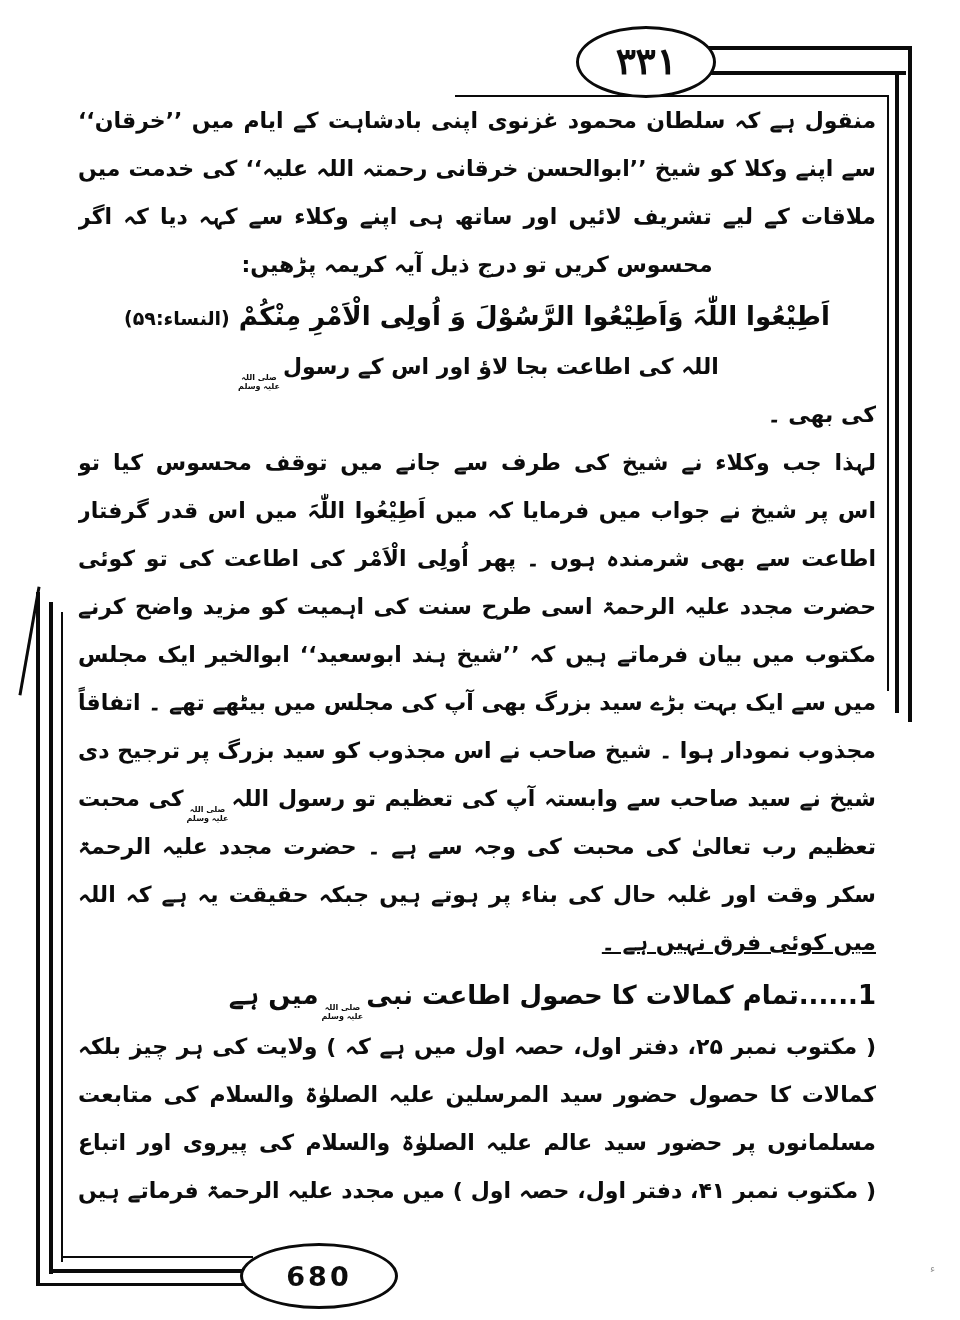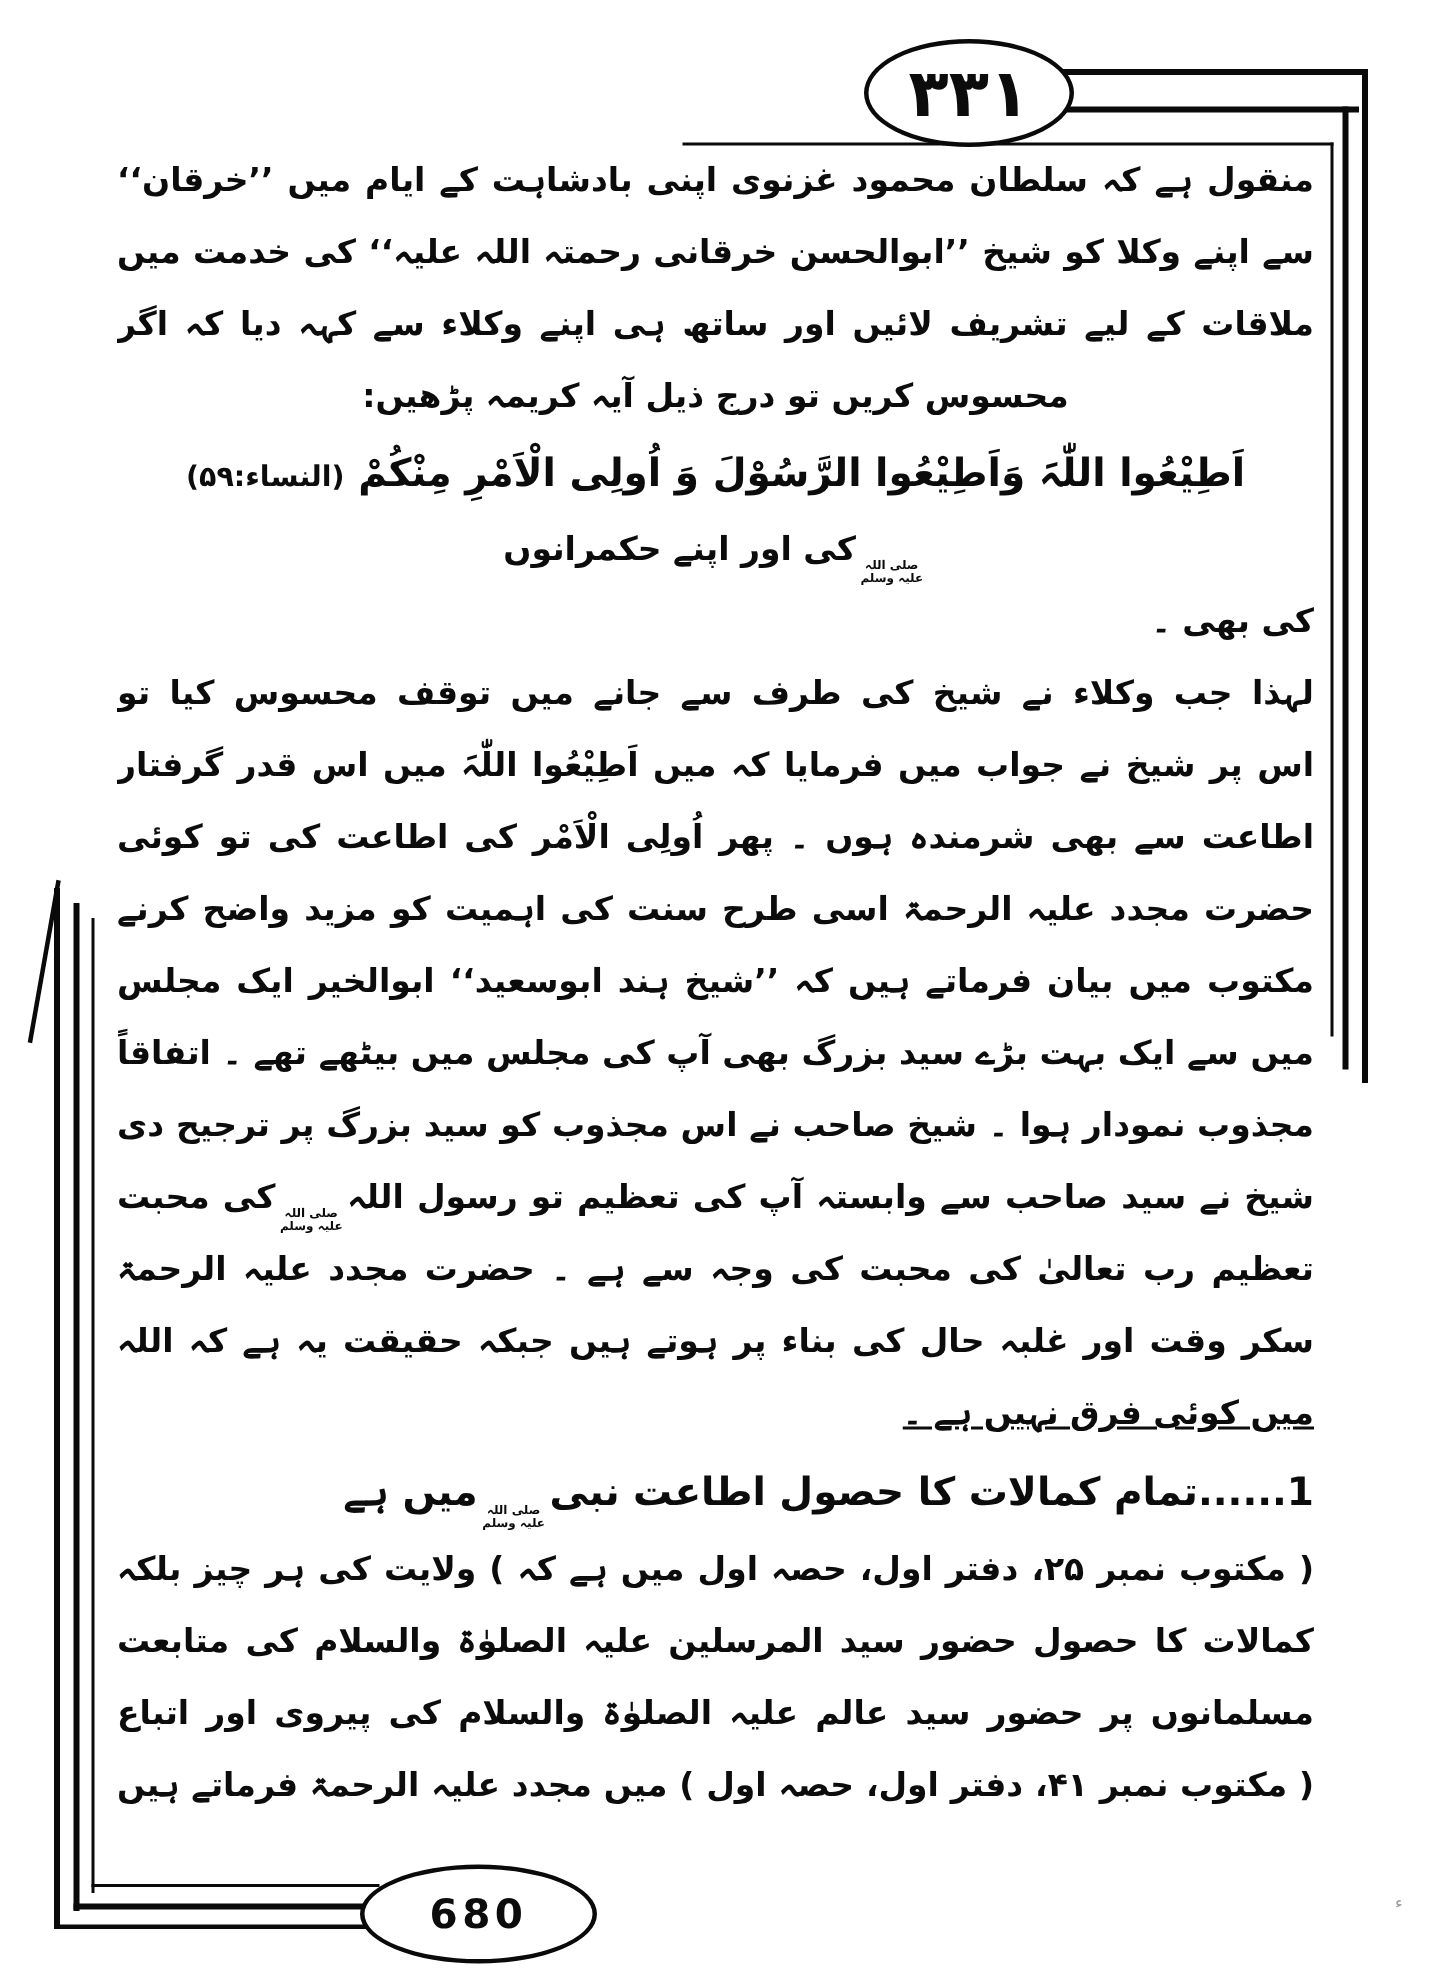--- a/index.html
+++ b/index.html
@@ -6,21 +6,21 @@
   .page{
     position:relative;width:960px;height:1320px;background:#ffffff;
     font-family:"DejaVu Sans",sans-serif;color:#0c0c0c;overflow:hidden;
   }
   
   .bline{position:absolute;background:#0a0a0a;}
   .oval{
     position:absolute;background:#ffffff;border:3px solid #0a0a0a;border-radius:50%;
     display:flex;align-items:center;justify-content:center;font-weight:bold;z-index:5;
   }
-  .oval-top{left:576px;top:26px;width:134px;height:66px;font-size:44px;letter-spacing:4px;}
+  .oval-top{left:576px;top:26px;width:134px;height:66px;font-size:34px;letter-spacing:4px;font-family:Liberation Serif, serif;}
   .oval-bottom{left:240px;top:1243px;width:152px;height:60px;font-size:27px;letter-spacing:3px;}
   .hook{position:absolute;background:#0a0a0a;transform:rotate(10deg);}
   .stray{position:absolute;color:#9a9a9a;font-size:11px;}
   
   .textblock{position:absolute;right:84px;left:78px;top:98px;direction:rtl;}
   .line{
     font-size:22px;font-weight:bold;height:48px;line-height:46px;
     text-align:justify;text-align-last:justify;overflow:hidden;white-space:normal;
   }
   .center{text-align:center;text-align-last:center;}
@@ -80,24 +80,24 @@
     <div class="line">سے اپنے وکلا کو شیخ ’’ابوالحسن خرقانی رحمتہ اللہ علیہ‘‘ کی خدمت میں بھیجا اور التماس کی کہ حضرت شیخ بادشاہ کی</div>
     <div class="line">ملاقات کے لیے تشریف لائیں اور ساتھ ہی اپنے وکلاء سے کہہ دیا کہ اگر شیخ کی طرف سے آنے میں توقف</div>
     <div class="line center">محسوس کریں تو درج ذیل آیہ کریمہ پڑھیں:</div>
 
     <div class="verse">
       <span>اَطِیْعُوا اللّٰہَ وَاَطِیْعُوا الرَّسُوْلَ وَ اُولِی الْاَمْرِ مِنْکُمْ</span>
       <span class="ref">(النساء:۵۹)</span>
     </div>
 
     <div class="line center">
-      <span class="saw">
+      <span>اللہ کی اطاعت بجا لاؤ اور اس کے رسول</span><span class="saw">
           <span>صلی اللہ</span>
           <span>علیہ وسلم</span>
-        </span><span>کی اور اپنے حکمرانوں</span>
+        </span>
     </div>
     <div class="line trans-end">
       <span>کی بھی ۔</span>
     </div>
 
     <div class="line">لہذا جب وکلاء نے شیخ کی طرف سے جانے میں توقف محسوس کیا تو مذکورہ آیت کریمہ کی تلاوت کی،</div>
     <div class="line">
       <span>اس پر شیخ نے جواب میں فرمایا کہ میں اَطِیْعُوا اللّٰہَ میں اس قدر گرفتار ہوں کہ اَطِیْعُوا الرَّسُوْلَ</span>
     </div>
     <div class="line">اطاعت سے بھی شرمندہ ہوں ۔ پھر اُولِی الْاَمْر کی اطاعت کی تو کوئی صورت ہی نہیں ۔</div>

